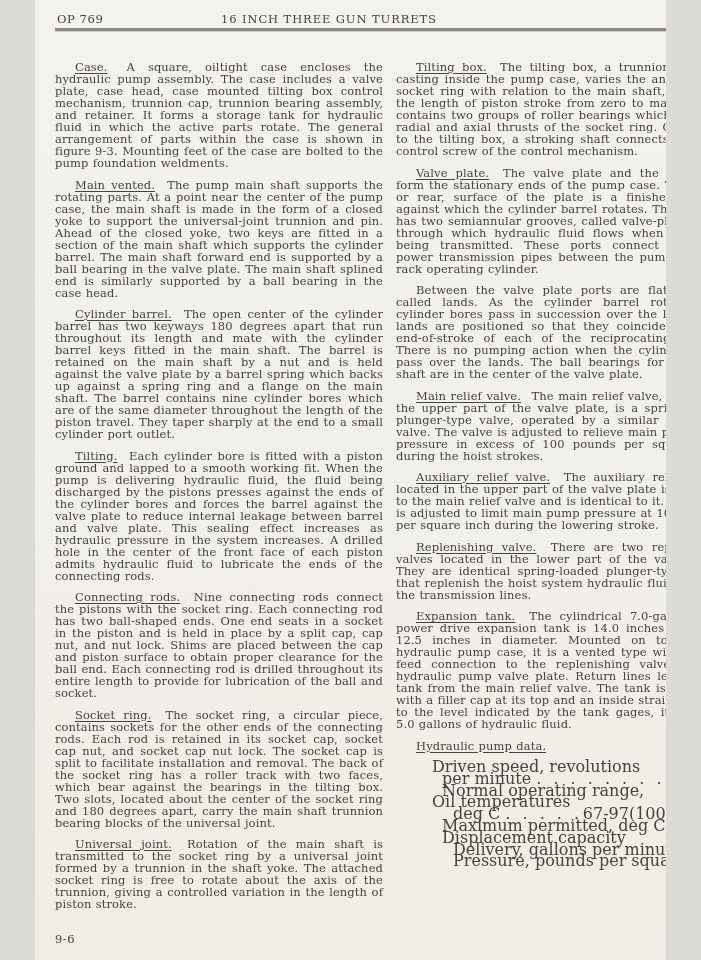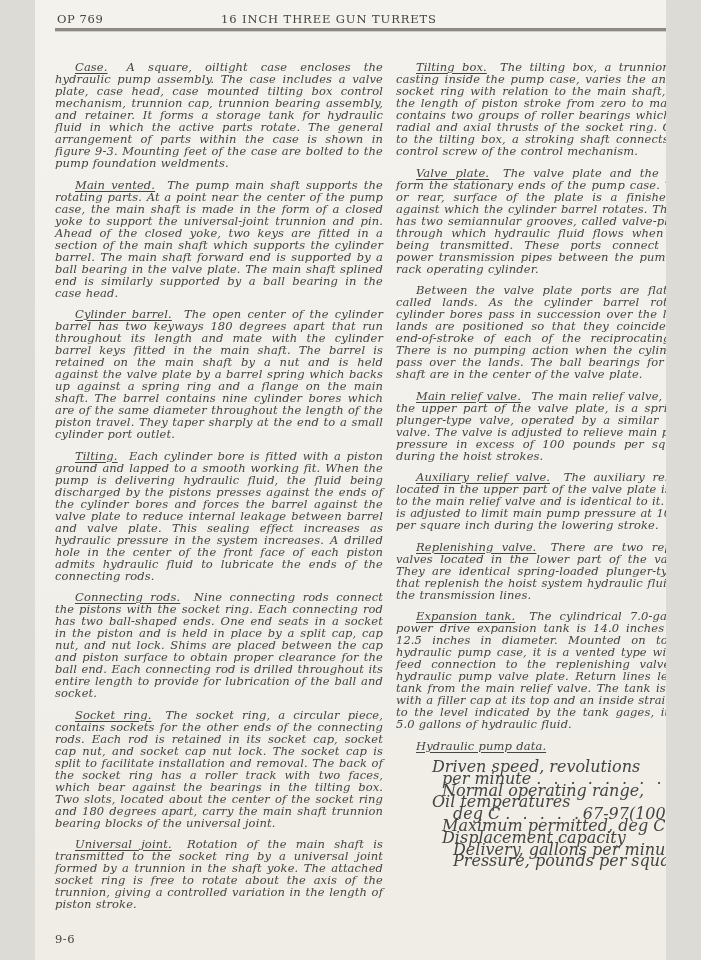--- a/index.html
+++ b/index.html
@@ -22,21 +22,21 @@
   }
   .header-rule {
     position:absolute; left:20px; top:28px; right:0;
     height:2.5px; background:#8d8a83;
     box-shadow:0 1px 0 rgba(141,138,131,0.35);
   }
   .columns {
     position:absolute; top:61px; left:20px;
     display:flex; gap:13px;
   }
-  .col { width:328px;font-style:italic; }
+  .col { width:328px; }
   .col.right { width:330px; }
   p.para {
     margin:0 0 9.5px 0;
     text-indent:20px;
     text-align:justify;
     font-size:11.5px;
     line-height:12px;
     letter-spacing:0.1px;
     word-spacing:0.5px;
   }

